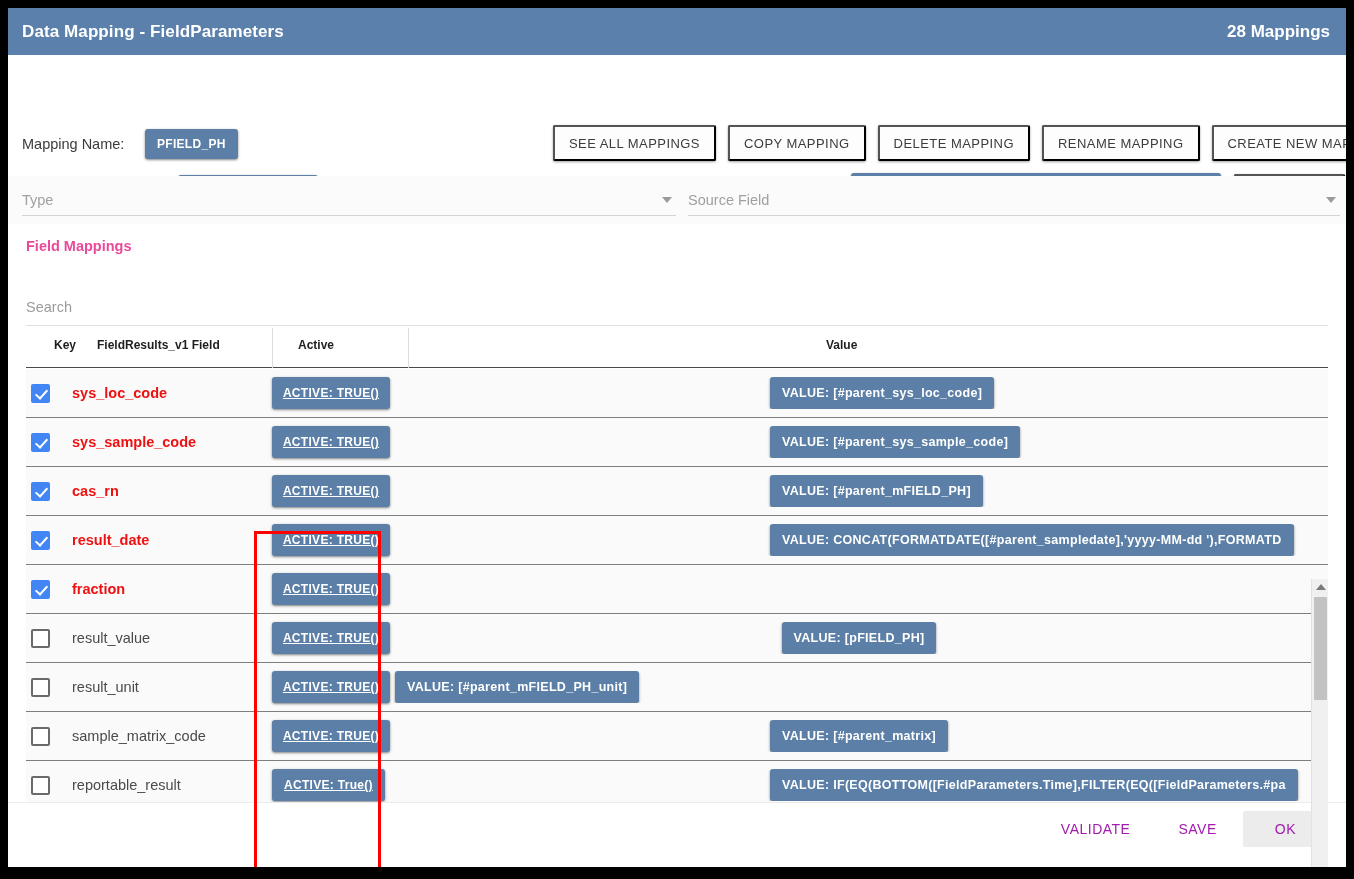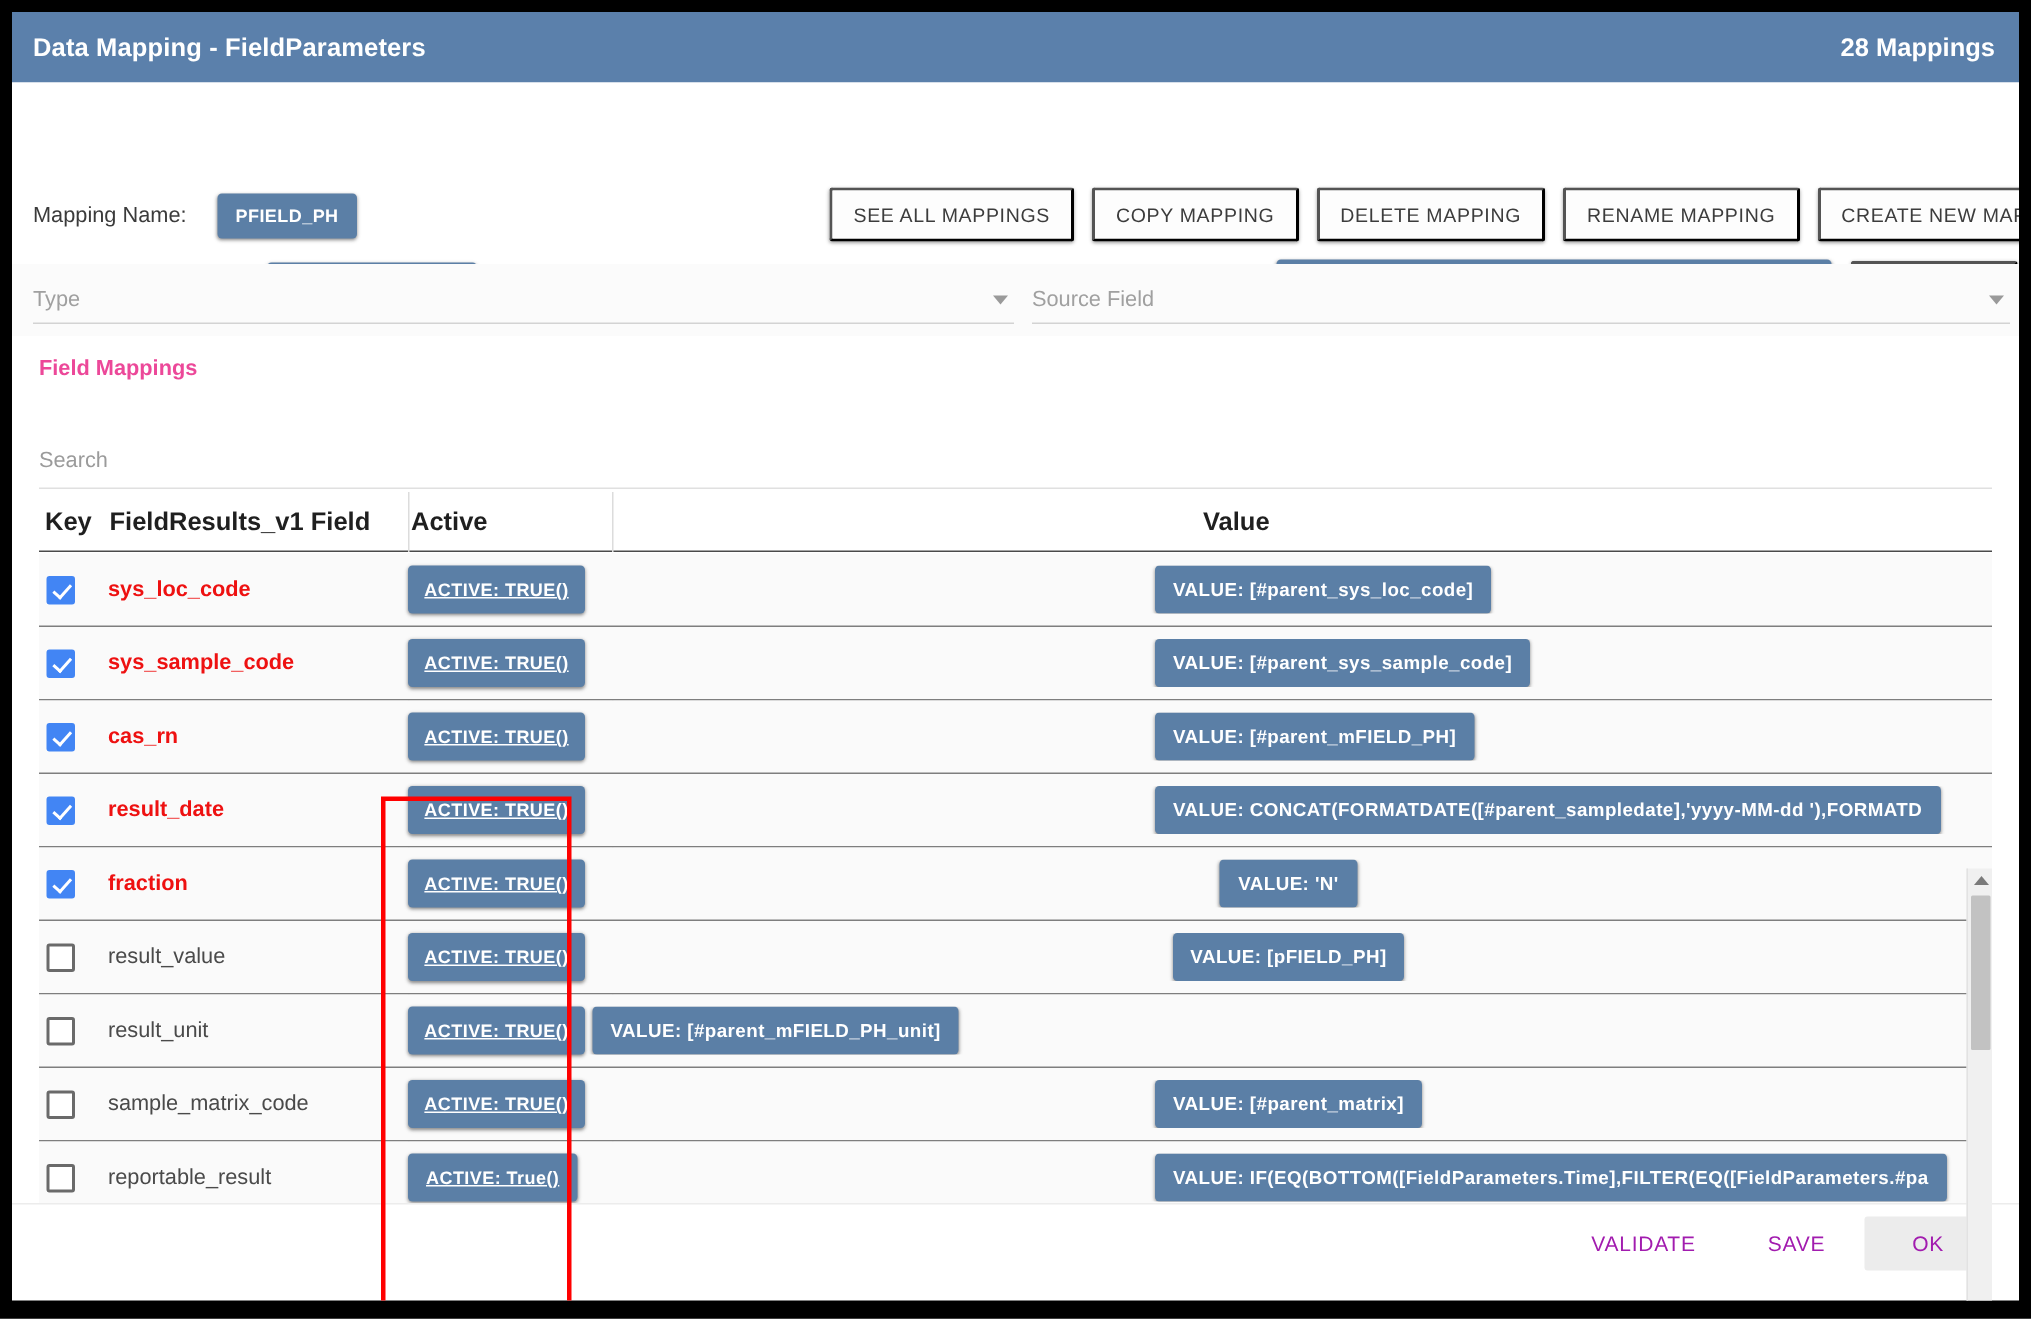--- a/index.html
+++ b/index.html
@@ -102,21 +102,21 @@
     position: absolute; left: 18px; top: 74px; width: 1302px; height: 28px;
     border-bottom: 1px solid #e0e0e0;
   }
   #searchrow .ph { color: #9b9b9b; font-size: 14.5px; }
 
   
   #thead {
     position: absolute; left: 18px; top: 104px; width: 1302px; height: 40px;
     border-bottom: 1px solid #4a4a4a;
   }
-  .th { position: absolute; top: 10px; font-size: 17px; font-weight: bold; color: #1f1f1f; }
+  .th { position: absolute; top: 10px; font-size: 12px; font-weight: bold; color: #1f1f1f; margin-left: 24px; }
   #th-key   { left: 4px; }
   #th-field { left: 47px; }
   #th-active{ left: 248px; }
   #th-value { left: 776px; }
 
   .vline { position: absolute; top: 0; width: 1px; background: #dcdcdc; }
 
   #tbody {
     position: absolute; left: 18px; top: 145px;
     width: 1302px; height: 444px;
@@ -313,23 +313,20 @@
             </div>
           </div>
           <div class="trow">
             <div class="cell-key">
               <div class="cbox on"></div>
             </div>
             <div class="cell-field key-on">fraction</div>
             <div class="cell-active">
               <span class="chip chip-sm">ACTIVE: TRUE()</span>
             </div>
-            <div class="cell-value" style="padding-left: 423.477px; justify-content: flex-start;">
-              <span class="chip chip-val">VALUE: 'N'</span>
-            </div>
           </div>
           <div class="trow">
             <div class="cell-key">
               <div class="cbox"></div>
             </div>
             <div class="cell-field">result_value</div>
             <div class="cell-active">
               <span class="chip chip-sm">ACTIVE: TRUE()</span>
             </div>
             <div class="cell-value" style="padding-left: 391.57px; justify-content: flex-start;">

